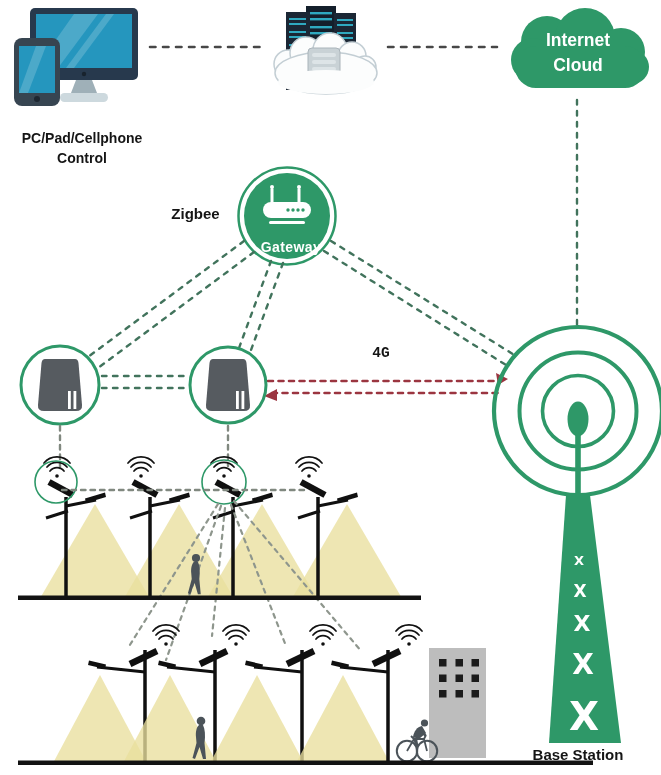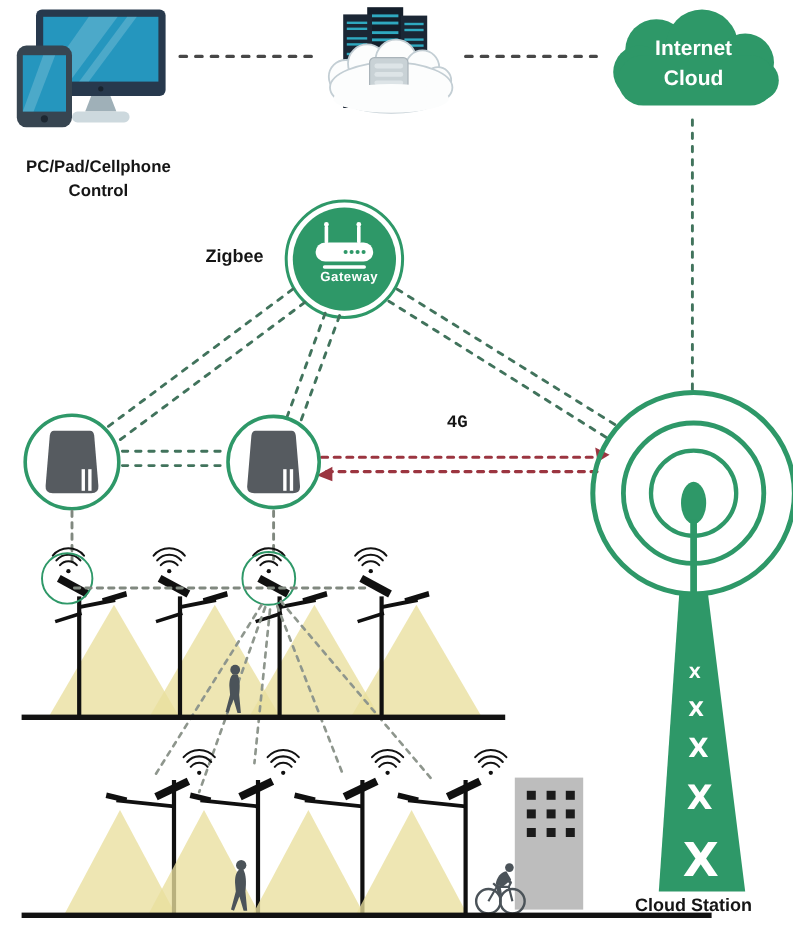--- a/index.html
+++ b/index.html
@@ -10,21 +10,21 @@
   html,body{margin:0;padding:0;background:#ffffff;}
   .stage{position:relative;width:661px;height:775px;background:#ffffff;overflow:hidden;
          font-family:"Liberation Sans",sans-serif;}
   .stage svg{position:absolute;left:0;top:0;}
   .lbl{position:absolute;font-weight:700;color:#151515;text-align:center;}
   .prelines{white-space:pre-line;}
   .lbl-pc{left:2px;top:116px;width:160px;font-size:14px;line-height:1.4;margin-top:13px;}
   .lbl-server{left:216px;top:118px;width:220px;font-size:13.5px;}
   .lbl-cloud{left:508px;top:28px;width:140px;font-size:17.5px;line-height:1.42;color:#ffffff;}
   .lbl-zigbee{left:153px;top:205px;width:85px;font-size:15px;text-align:center;}
-  .lbl-gateway{left:247px;top:225px;width:88px;font-size:11px;color:#ffffff;letter-spacing:.4px;}
+  .lbl-gateway{left:247px;top:239px;width:88px;font-size:14px;color:#ffffff;letter-spacing:.4px;}
   .lbl-4g{left:361px;top:345px;width:40px;font-size:14.5px;font-family:Liberation Mono, monospace;}
   .lbl-bs{left:498px;top:746px;width:160px;font-size:15px;}
 
   
   .f-green{fill:var(--green);}
   .s-green{stroke:var(--green);fill:none;}
   .f-navy{fill:var(--device-navy);}
   .f-screen{fill:var(--screen-blue);}
   .f-cone{fill:var(--cone-yellow);fill-opacity:.78;}
   .f-sil{fill:var(--silhouette);}
@@ -276,14 +276,14 @@
   <rect fill="#121212" x="18" y="760.5" width="575" height="4.5"></rect>
 </svg>
 
 <div class="lbl lbl-pc prelines">PC/Pad/Cellphone
 Control</div>
 <div class="lbl lbl-cloud prelines">Internet
 Cloud</div>
 <div class="lbl lbl-zigbee">Zigbee</div>
 <div class="lbl lbl-gateway">Gateway</div>
 <div class="lbl lbl-4g">4G</div>
-<div class="lbl lbl-bs">Cloud Station</div>
+<div class="lbl lbl-bs">Base Station</div>
 </div>
 
 </body></html>

